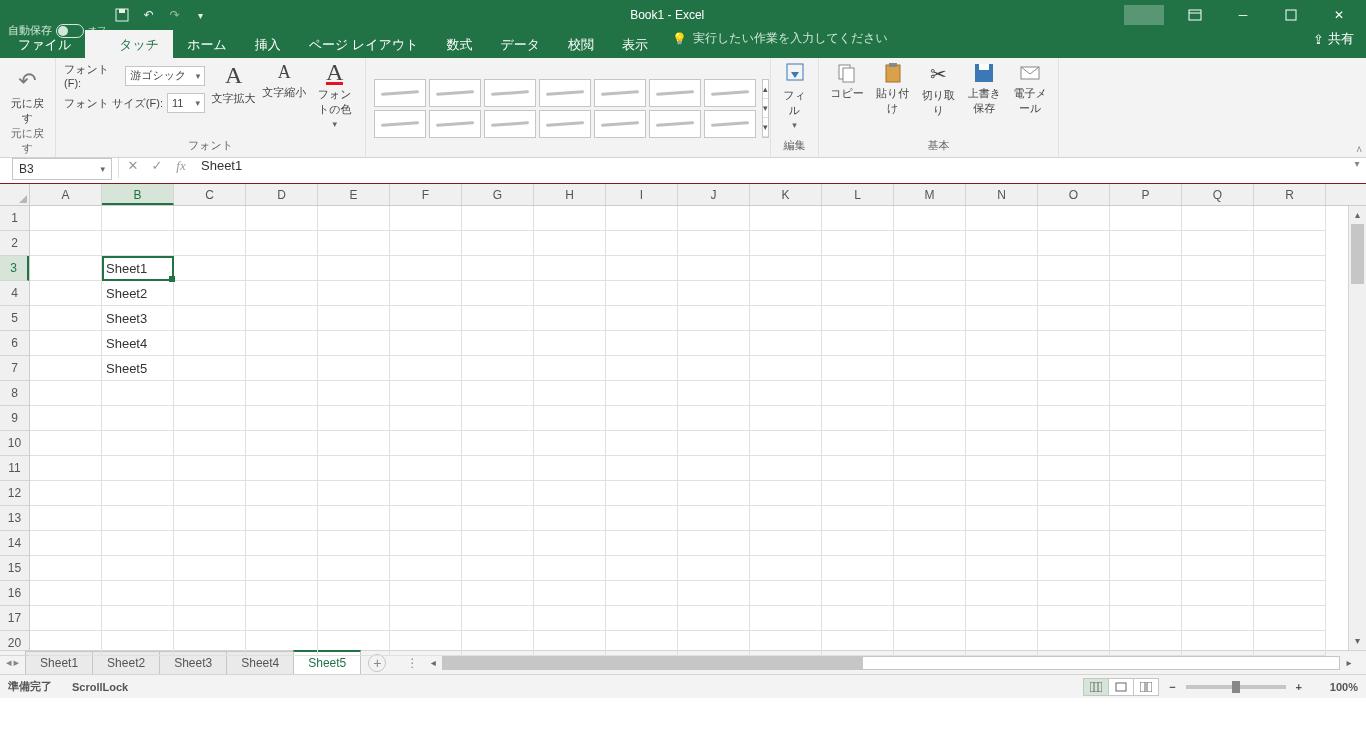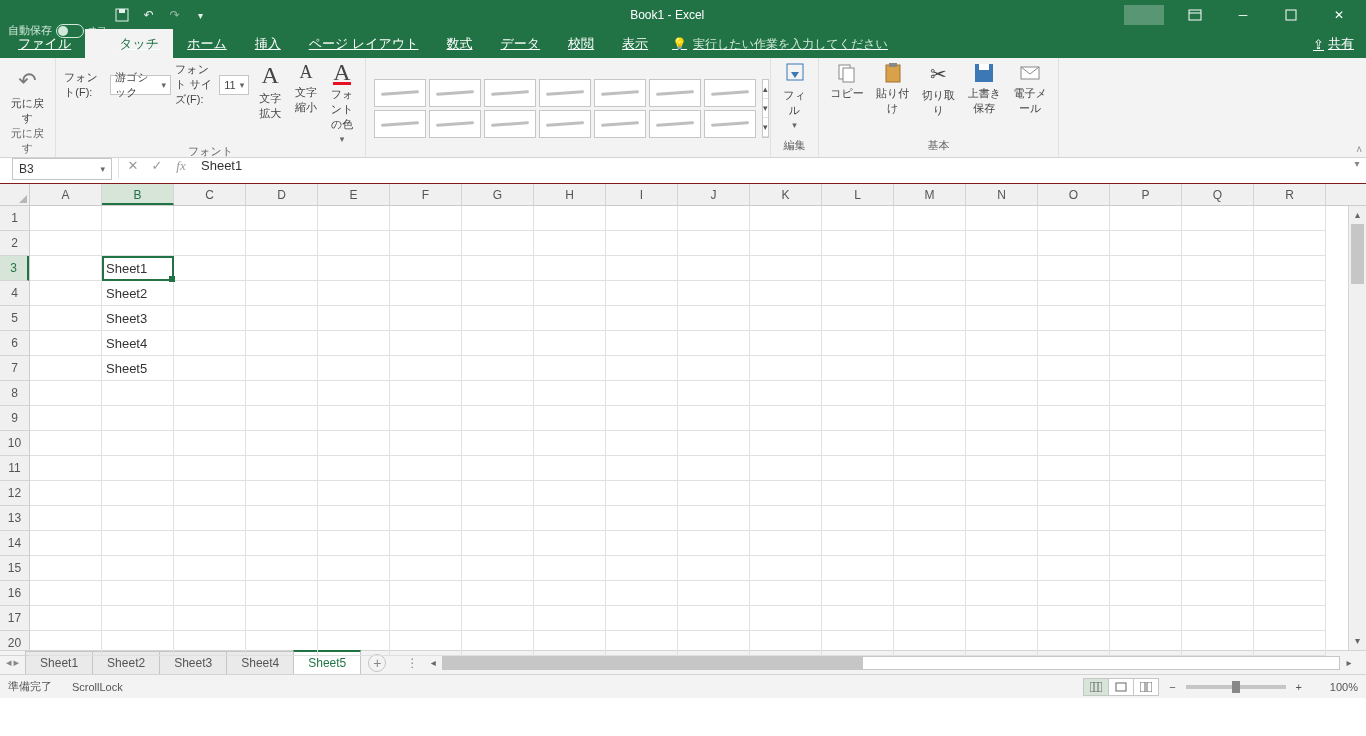--- a/index.html
+++ b/index.html
@@ -11,35 +11,35 @@
 .autosave { display: flex; align-items: center; gap: 4px; font-size: 11px; color: #d0e8d9; margin-top: 31px; }
 .autosave-toggle { width: 28px; height: 14px; border: 1px solid #d0e8d9; border-radius: 8px; position: relative; }
 .autosave-toggle::after { content: ""; width: 10px; height: 10px; border-radius: 50%; background: #d0e8d9; position: absolute; left: 1px; top: 1px; }
 .qat-icon { width: 20px; height: 20px; display: flex; align-items: center; justify-content: center; color: #fff; opacity: .9; }
 .tb-title { flex: 1; text-align: center; font-size: 12px; }
 .tb-right { display: flex; align-items: center; gap: 2px; padding-right: 4px; }
 .win-btn { width: 46px; height: 30px; display: flex; align-items: center; justify-content: center; color: #fff; }
 .user-block { width: 40px; height: 20px; background: rgba(255,255,255,.25); margin-right: 6px; }
 
 
-.ribbon-tabs { height: 28px; background: #217346; display: flex; align-items: center; padding-left: 4px; color: #fff; font-size: 13px; text-decoration: underline; }
+.ribbon-tabs { height: 28px; background: #217346; display: flex; align-items: flex-start; padding-left: 4px; color: #fff; font-size: 13px; }
 .rt { padding: 6px 14px; cursor: default; }
 .rt.file { }
 .rt.active { background: #f3f3f3; color: #217346; padding-left: 34px; }
 .rt-search { display: flex; align-items: center; gap: 6px; margin-left: 10px; color: #d0e8d9; font-size: 12px; }
 .rt-share { margin-left: auto; padding-right: 12px; display: flex; align-items: center; gap: 4px; }
 
 
 .ribbon { height: 100px; background: #f3f3f3; border-bottom: 1px solid #d4d4d4; display: flex; position: relative; }
 .rgrp { border-right: 1px solid #e1e1e1; padding: 4px 8px 2px; display: flex; flex-direction: column; justify-content: space-between; }
 .rgrp-label { text-align: center; font-size: 11px; color: #666; padding-bottom: 2px; }
 .rgrp-body { flex: 1; display: flex; align-items: flex-start; gap: 6px; }
 .undo-col { display: flex; flex-direction: column; align-items: center; gap: 2px; padding-top: 6px; }
 .undo-icon { font-size: 22px; color: #7a7a7a; }
-.font-rows { display: flex; flex-direction: row; gap: 4px; }
+.font-rows { display: flex; flex-direction: column; gap: 4px; }
 .font-row { display: flex; align-items: center; gap: 4px; font-size: 11px; color: #444; }
 .combo { border: 1px solid #c6c6c6; background: #fff; height: 20px; display: flex; align-items: center; padding: 0 4px; font-size: 11px; }
 .combo .caret { margin-left: auto; font-size: 9px; color: #666; padding-left: 4px; }
 .bigbtn { display: flex; flex-direction: column; align-items: center; justify-content: center; width: 48px; font-size: 11px; color: #444; text-align: center; gap: 2px; }
 .bigbtn .ic { font-size: 24px; font-family: "Times New Roman", serif; }
 .bigbtn .ic.red-under { border-bottom: 3px solid #e81123; line-height: 20px; }
 .pen-gallery { display: grid; grid-template-columns: repeat(7, 52px); grid-auto-rows: 28px; gap: 3px; }
 .pen-swatch { border: 1px solid #c6c6c6; background: #fff; position: relative; overflow: hidden; }
 .pen-swatch::after { content: ""; position: absolute; left: 6px; right: 6px; top: 50%; height: 3px; background: #bfbfbf; border-radius: 2px; transform: translateY(-50%) rotate(-4deg); }
 .pen-arrows { display: flex; flex-direction: column; border: 1px solid #c6c6c6; background: #fff; width: 16px; }
@@ -83,21 +83,21 @@
 .st { padding: 4px 14px; border: 1px solid #c6c6c6; border-bottom: none; background: #eaeaea; font-size: 12px; color: #555; margin-right: -1px; }
 .st.active { background: #fff; color: #217346; border-top: 2px solid #217346; }
 .st-add { width: 24px; text-align: center; color: #888; font-size: 14px; border: 1px solid #c6c6c6; border-radius: 50%; width: 18px; height: 18px; line-height: 16px; margin-left: 8px; }
 .hscroll { flex: 1; display: flex; align-items: center; margin: 0 8px 0 20px; }
 .hscroll .dots { color: #888; margin-right: 6px; }
 .hscroll .track { flex: 1; height: 14px; background: #fff; border: 1px solid #c6c6c6; position: relative; }
 .hscroll .thumb { position: absolute; left: 0; top: 0; bottom: 0; width: 420px; background: #c6c6c6; }
 .hscroll .arr { width: 18px; text-align: center; font-size: 10px; color: #666; }
 
 
-.status { height: 24px; background: #f3f3f3; border-top: 1px solid #d4d4d4; display: flex; align-items: center; padding: 0 8px; font-size: 11px; color: #555; }
+.status { height: 24px; background: #f3f3f3; border-top: 1px solid #d4d4d4; display: flex; align-items: center; padding: 0 8px; font-size: 11px; color: #555; font-weight: bold; }
 .status .right { margin-left: auto; display: flex; align-items: center; gap: 10px; }
 .view-btns { display: flex; }
 .vb { width: 26px; height: 18px; border: 1px solid #c6c6c6; display: flex; align-items: center; justify-content: center; margin-left: -1px; font-size: 11px; color: #666; background: #fff; }
 .vb.active { background: #d7e4d8; }
 .zoom-slider { width: 100px; height: 4px; background: #c6c6c6; position: relative; }
 .zoom-slider::after { content: ""; position: absolute; left: 50%; top: -4px; width: 8px; height: 12px; background: #888; transform: translateX(-50%); }
 .zoom-val { width: 46px; text-align: right; }
 
 svg { display: block; }
 </style>

